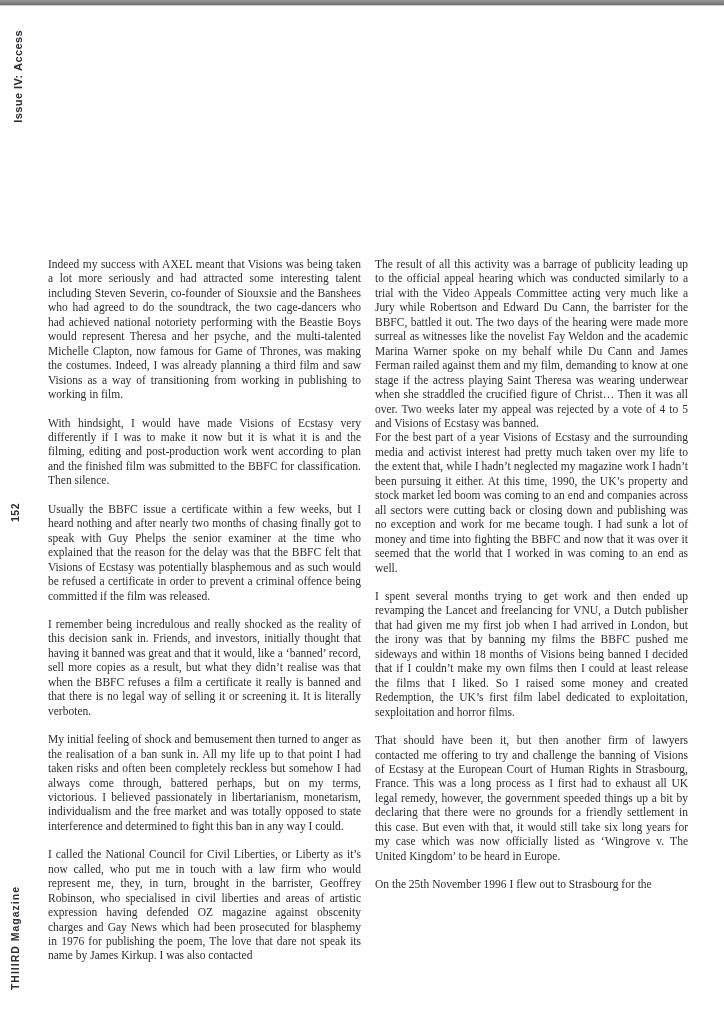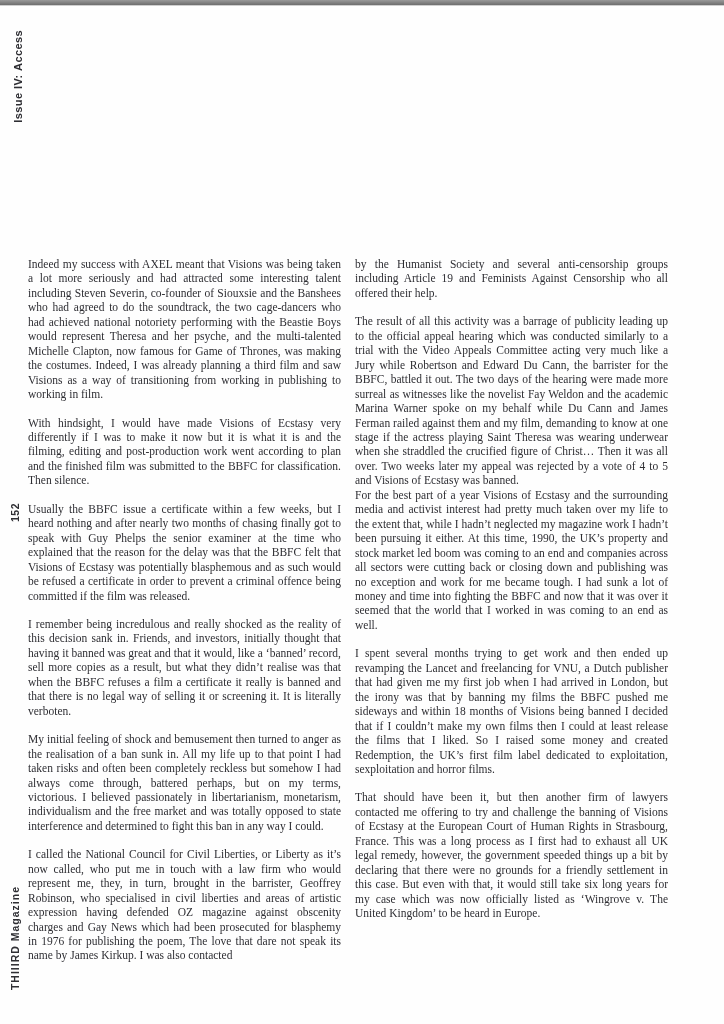--- a/index.html
+++ b/index.html
@@ -51,21 +51,21 @@
   .spine-magazine {
     left: 9px;
     top: 886px;
     font-size: 10.5px;
     font-weight: 600;
     letter-spacing: 1px;
   }
   
   .article {
     position: absolute;
-    left: 28px;
+    left: 48px;
     top: 257px;
     width: 641px;
     display: flex;
     gap: 14px;
   }
   .col {
     width: 313px;
     flex: 0 0 313px;
   }
   .col p {
@@ -94,19 +94,19 @@
 <div class="article">
   <div class="col">
     <p>Indeed my success with AXEL meant that Visions was being taken a lot more seriously and had attracted some interesting talent including Steven Severin, co-founder of Siouxsie and the Banshees who had agreed to do the soundtrack, the two cage-dancers who had achieved national notoriety performing with the Beastie Boys would represent Theresa and her psyche, and the multi-talented Michelle Clapton, now famous for Game of Thrones, was making the costumes. Indeed, I was already planning a third film and saw Visions as a way of transitioning from working in publishing to working in film.</p>
     <p>With hindsight, I would have made Visions of Ecstasy very differently if I was to make it now but it is what it is and the filming, editing and post-production work went according to plan and the finished film was submitted to the BBFC for classification. Then silence.</p>
     <p>Usually the BBFC issue a certificate within a few weeks, but I heard nothing and after nearly two months of chasing finally got to speak with Guy Phelps the senior examiner at the time who explained that the reason for the delay was that the BBFC felt that Visions of Ecstasy was potentially blasphemous and as such would be refused a certificate in order to prevent a criminal offence being committed if the film was released.</p>
     <p>I remember being incredulous and really shocked as the reality of this decision sank in. Friends, and investors, initially thought that having it banned was great and that it would, like a ‘banned’ record, sell more copies as a result, but what they didn’t realise was that when the BBFC refuses a film a certificate it really is banned and that there is no legal way of selling it or screening it. It is literally verboten.</p>
     <p>My initial feeling of shock and bemusement then turned to anger as the realisation of a ban sunk in. All my life up to that point I had taken risks and often been completely reckless but somehow I had always come through, battered perhaps, but on my terms, victorious. I believed passionately in libertarianism, monetarism, individualism and the free market and was totally opposed to state interference and determined to fight this ban in any way I could.</p>
     <p>I called the National Council for Civil Liberties, or Liberty as it’s now called, who put me in touch with a law firm who would represent me, they, in turn, brought in the barrister, Geoffrey Robinson, who specialised in civil liberties and areas of artistic expression having defended OZ magazine against obscenity charges and Gay News which had been prosecuted for blasphemy in 1976 for publishing the poem, The love that dare not speak its name by James Kirkup. I was also contacted</p>
   </div>
   <div class="col">
-    <p>by the Humanist Society and several anti-censorship groups including Article 19 and Feminists Against Censorship who all offered their help.</p>
     <p>The result of all this activity was a barrage of publicity leading up to the official appeal hearing which was conducted similarly to a trial with the Video Appeals Committee acting very much like a Jury while Robertson and Edward Du Cann, the barrister for the BBFC, battled it out. The two days of the hearing were made more surreal as witnesses like the novelist Fay Weldon and the academic Marina Warner spoke on my behalf while Du Cann and James Ferman railed against them and my film, demanding to know at one stage if the actress playing Saint Theresa was wearing underwear when she straddled the crucified figure of Christ… Then it was all over. Two weeks later my appeal was rejected by a vote of 4 to 5 and Visions of Ecstasy was banned.
 For the best part of a year Visions of Ecstasy and the surrounding media and activist interest had pretty much taken over my life to the extent that, while I hadn’t neglected my magazine work I hadn’t been pursuing it either. At this time, 1990, the UK’s property and stock market led boom was coming to an end and companies across all sectors were cutting back or closing down and publishing was no exception and work for me became tough. I had sunk a lot of money and time into fighting the BBFC and now that it was over it seemed that the world that I worked in was coming to an end as well.</p>
     <p>I spent several months trying to get work and then ended up revamping the Lancet and freelancing for VNU, a Dutch publisher that had given me my first job when I had arrived in London, but the irony was that by banning my films the BBFC pushed me sideways and within 18 months of Visions being banned I decided that if I couldn’t make my own films then I could at least release the films that I liked. So I raised some money and created Redemption, the UK’s first film label dedicated to exploitation, sexploitation and horror films.</p>
     <p>That should have been it, but then another firm of lawyers contacted me offering to try and challenge the banning of Visions of Ecstasy at the European Court of Human Rights in Strasbourg, France. This was a long process as I first had to exhaust all UK legal remedy, however, the government speeded things up a bit by declaring that there were no grounds for a friendly settlement in this case. But even with that, it would still take six long years for my case which was now officially listed as ‘Wingrove v. The United Kingdom’ to be heard in Europe.</p>
+    <p>On the 25th November 1996 I flew out to Strasbourg for the</p>
   </div>
 </div>
 
 </body></html>

